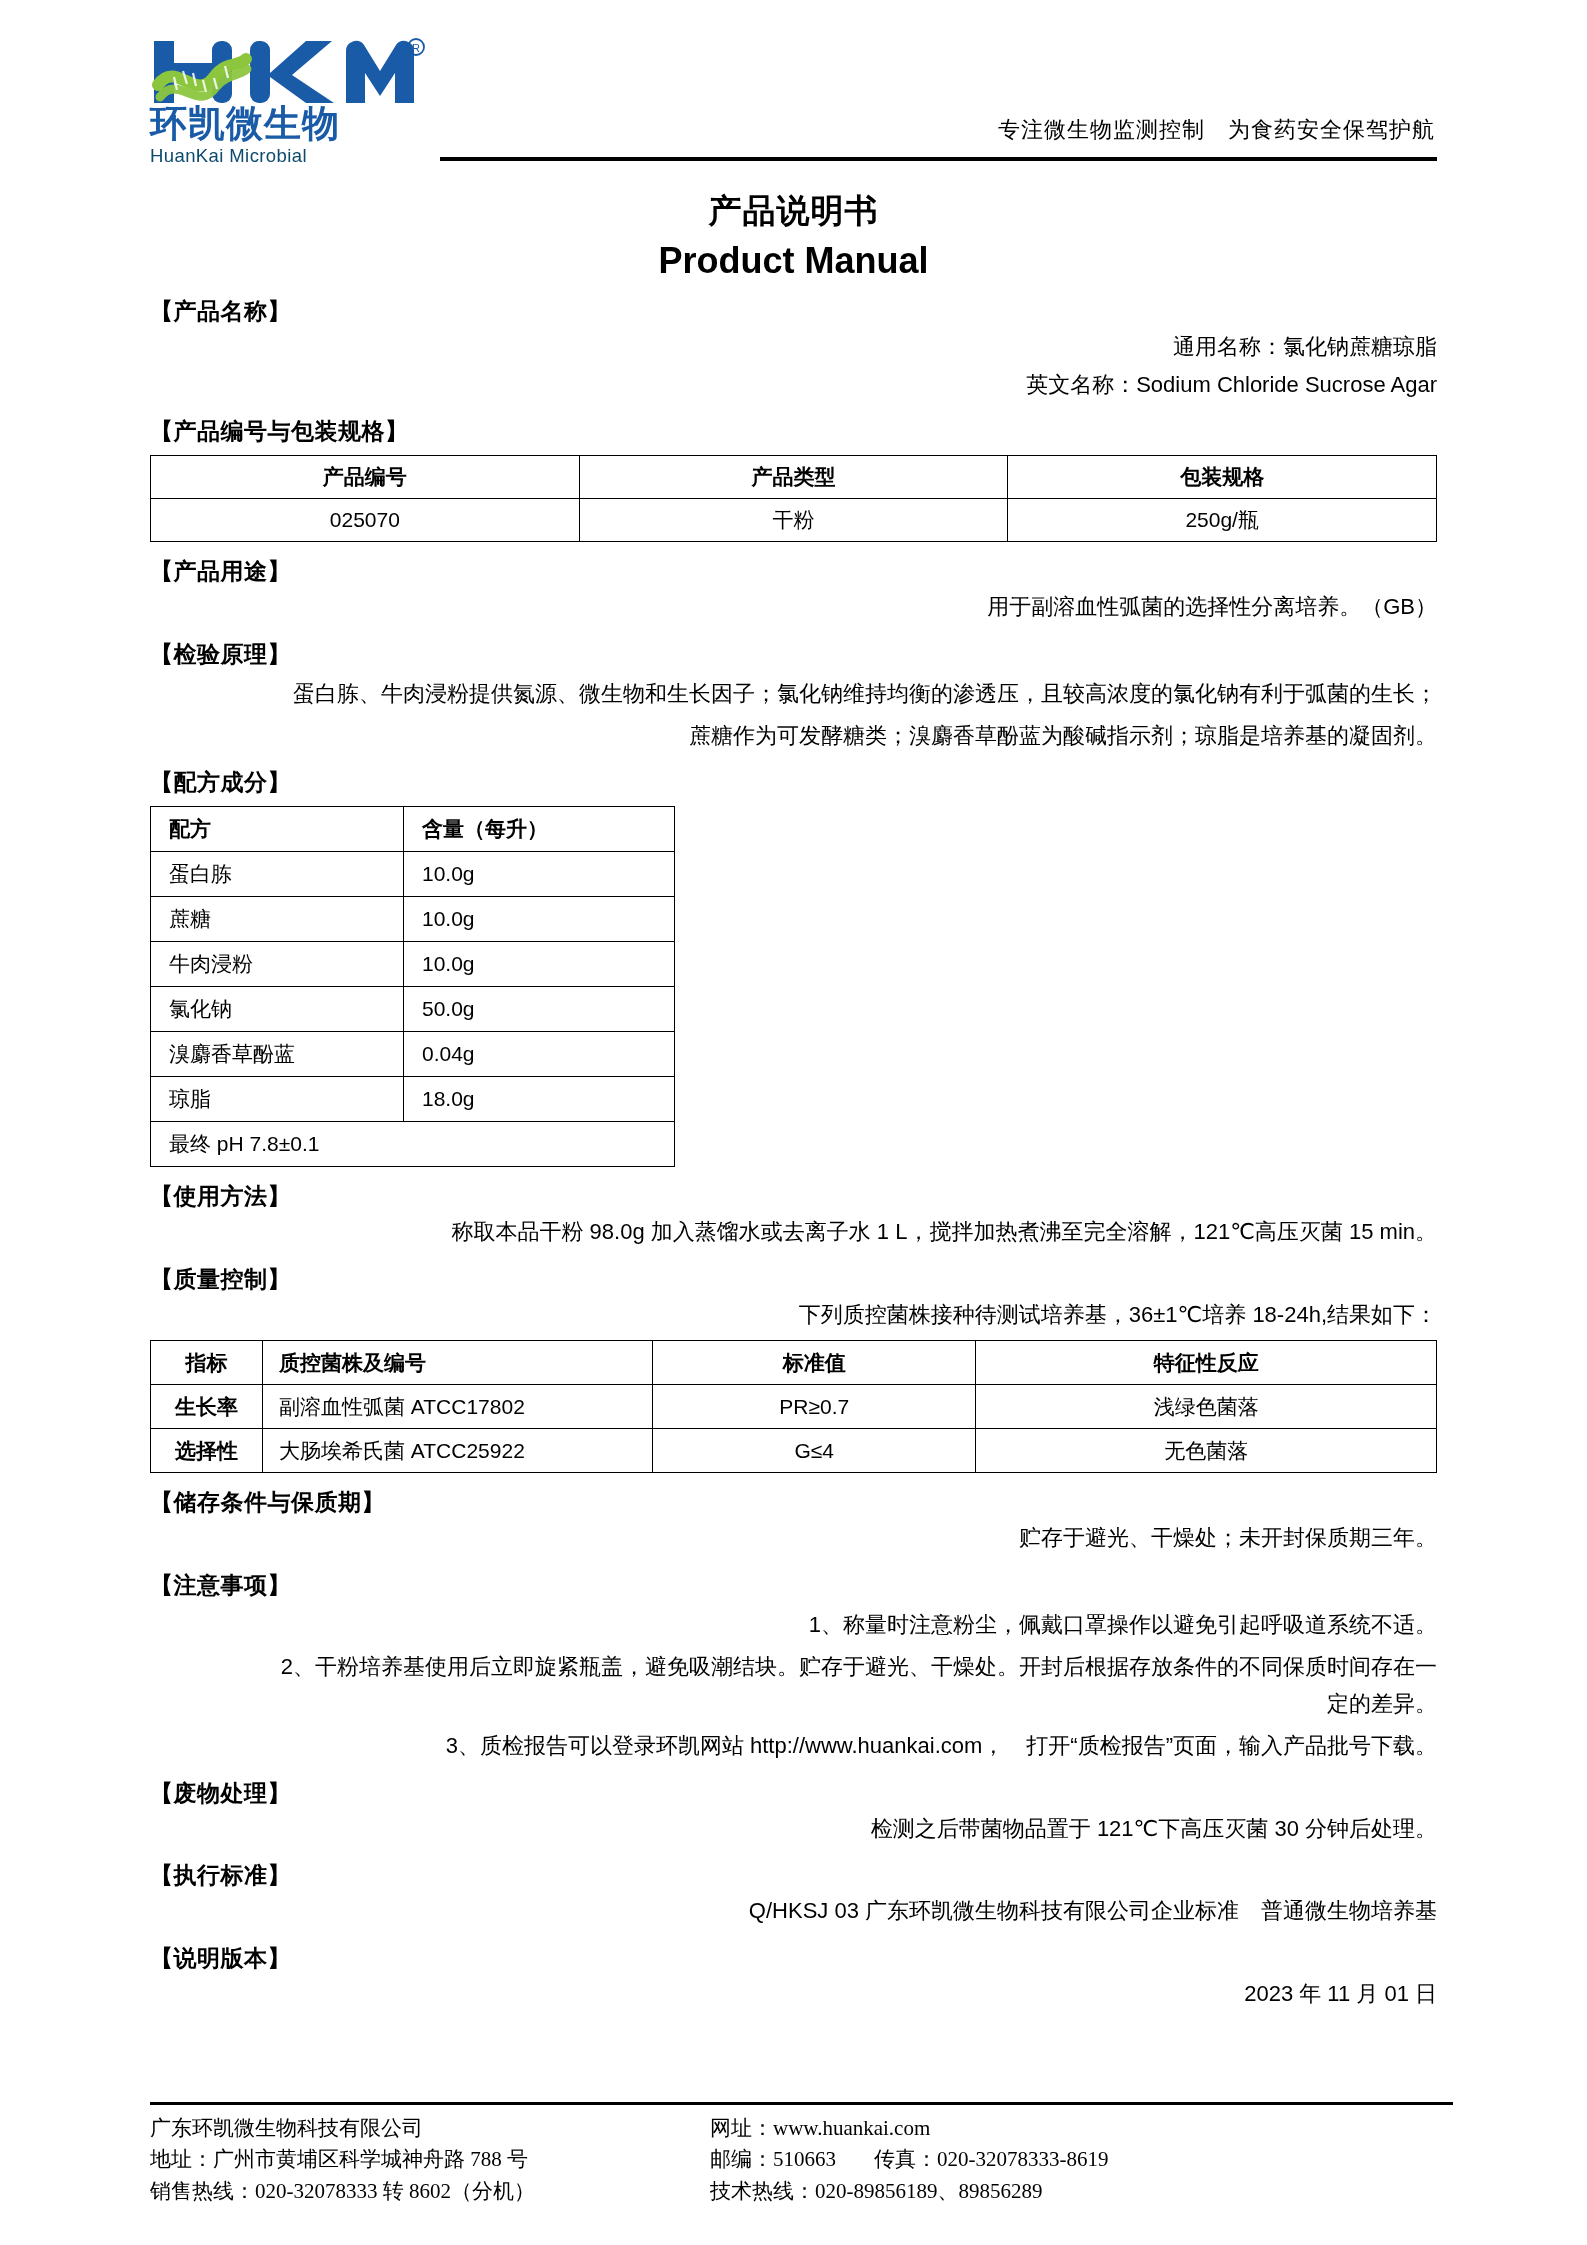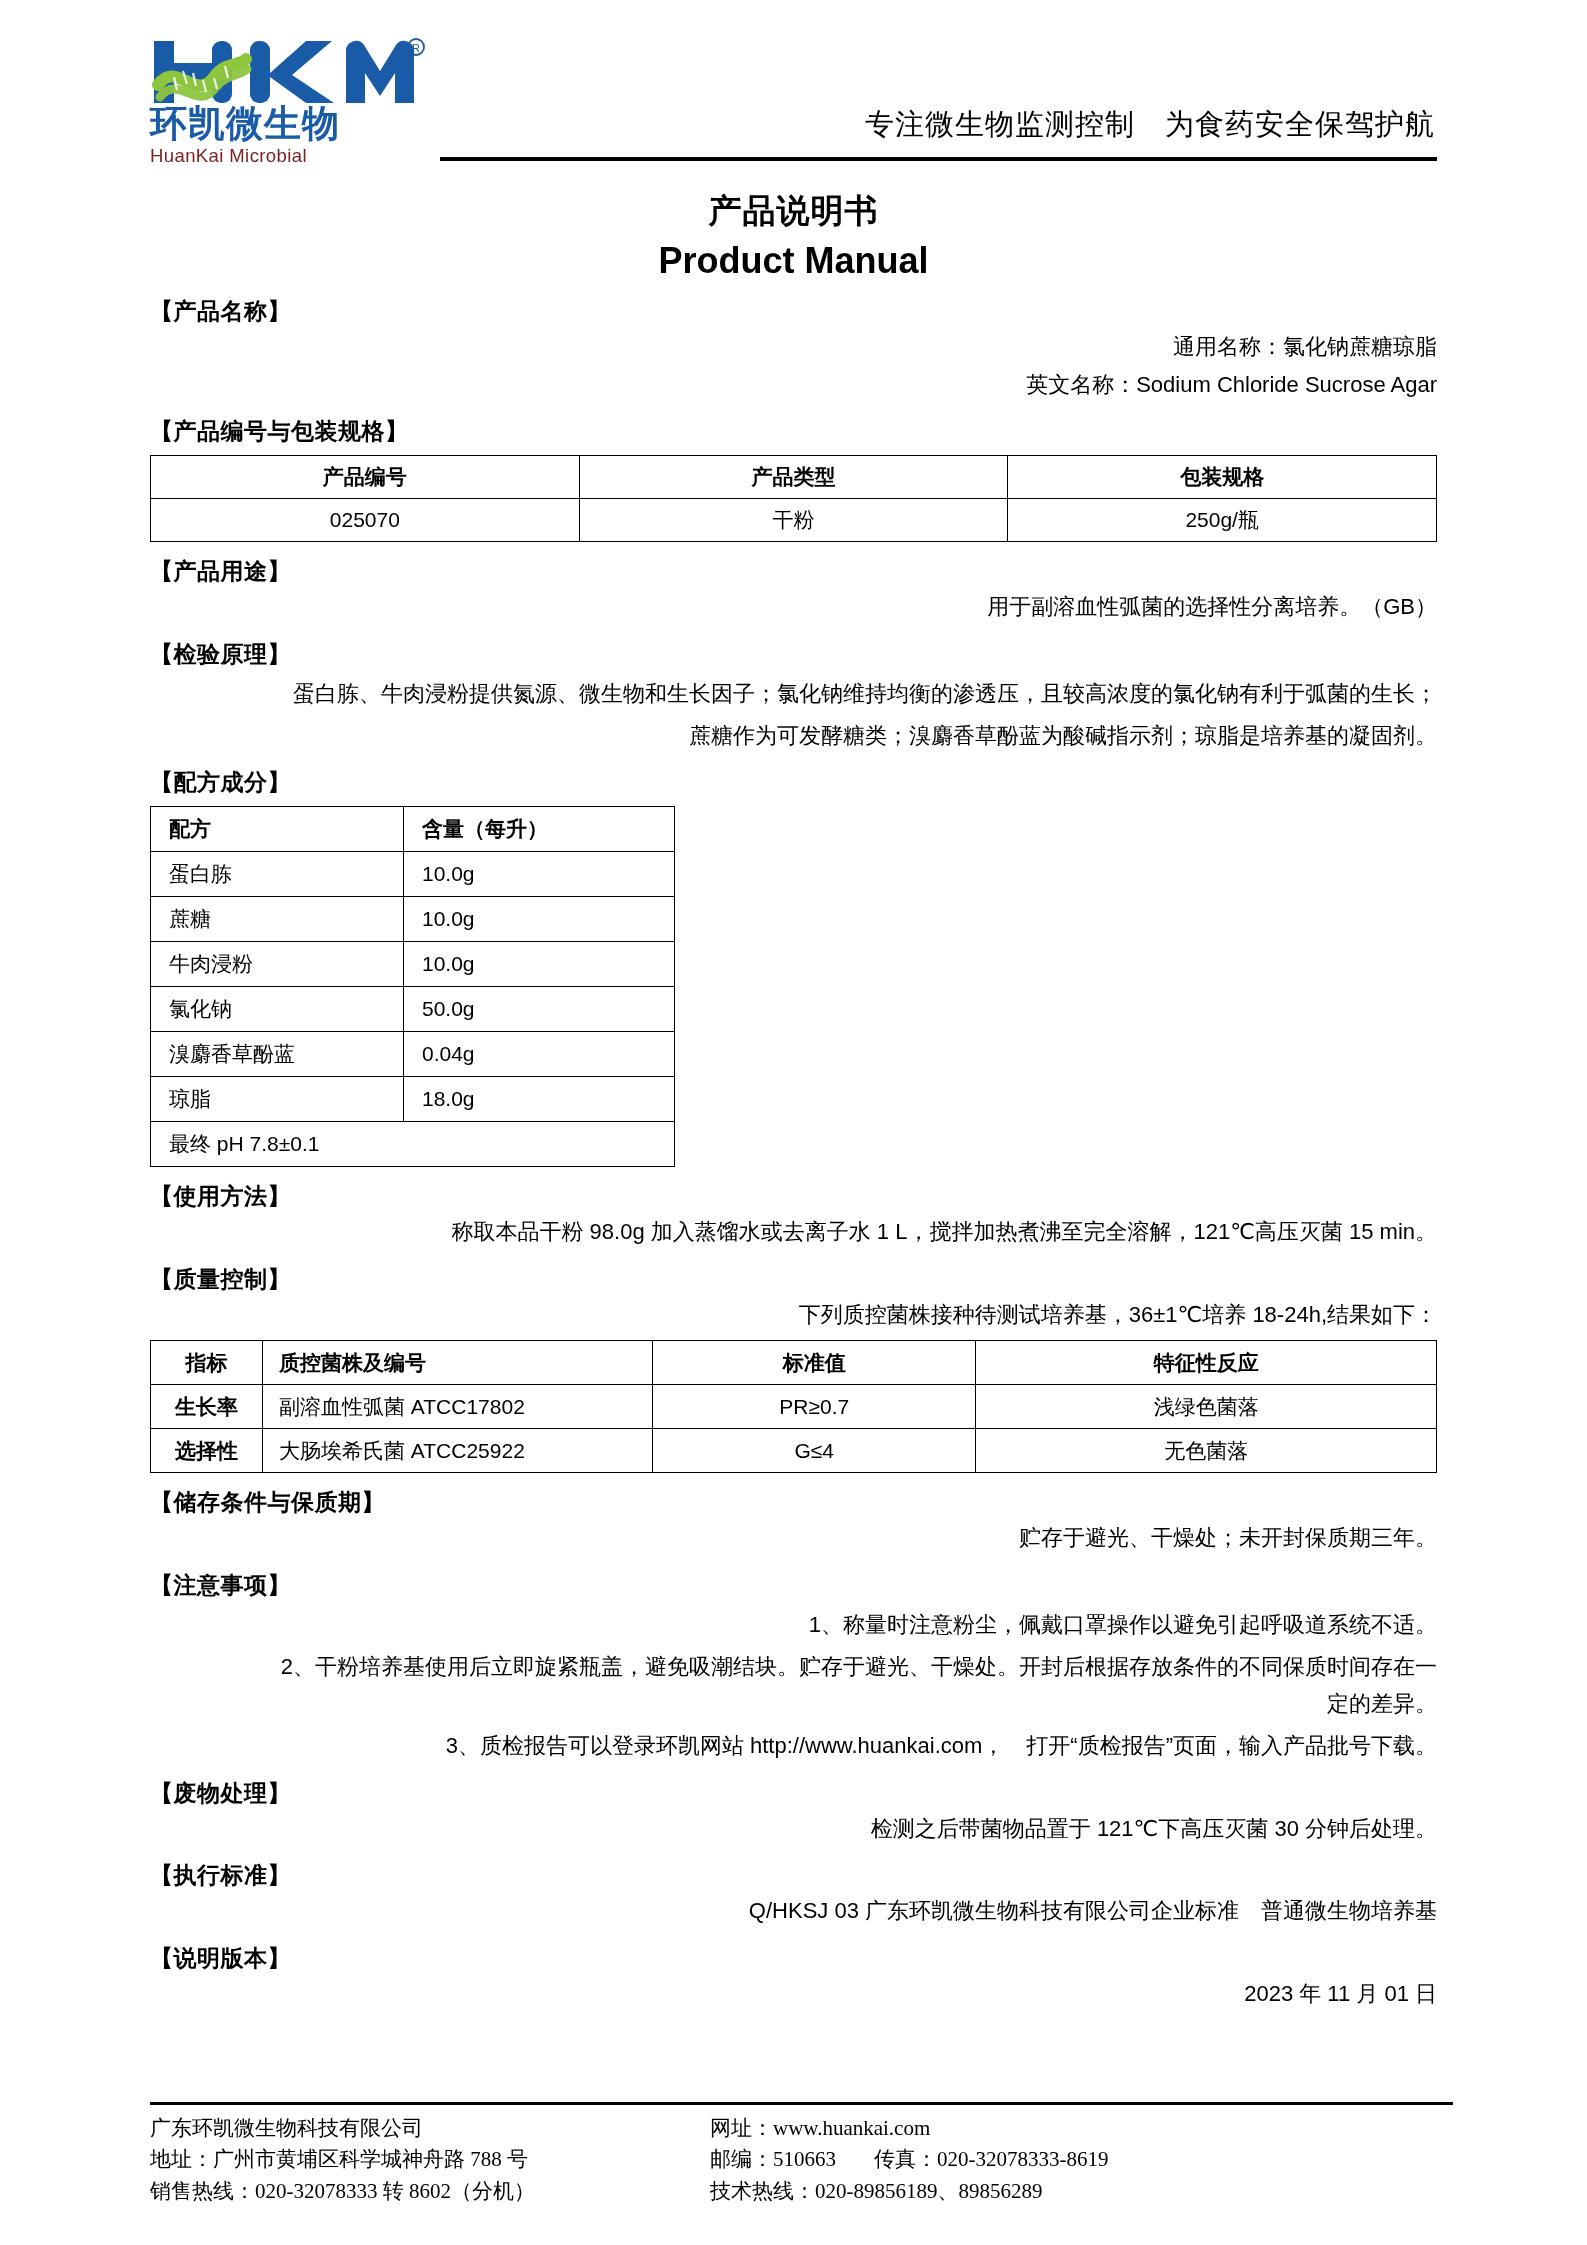--- a/index.html
+++ b/index.html
@@ -48,34 +48,34 @@
     font-weight: bold;
     letter-spacing: 1px;
     color: #1A5BA8;
     line-height: 1;
     margin-top: -6px;
     white-space: nowrap;
   }
   .logo-en {
     font-family: "Liberation Sans", "DejaVu Sans", sans-serif;
     font-size: 18.5px;
-    color: #7f1d1d;
+    color: #0c4a6e;
     letter-spacing: 0.4px;
     line-height: 1;
     margin-top: 5px;
     white-space: nowrap;
   }
   .header-right {
     flex: 1;
     position: relative;
     padding-bottom: 4px;
   }
   .slogan {
     text-align: right;
-    font-size: 29px;
+    font-size: 22px;
     font-weight: 500;
     letter-spacing: 1px;
     color: #000;
     padding-right: 2px;
     padding-bottom: 12px;
     white-space: nowrap;
   }
   .header-rule {
     border-bottom: 4px solid #000;
     width: 100%;

